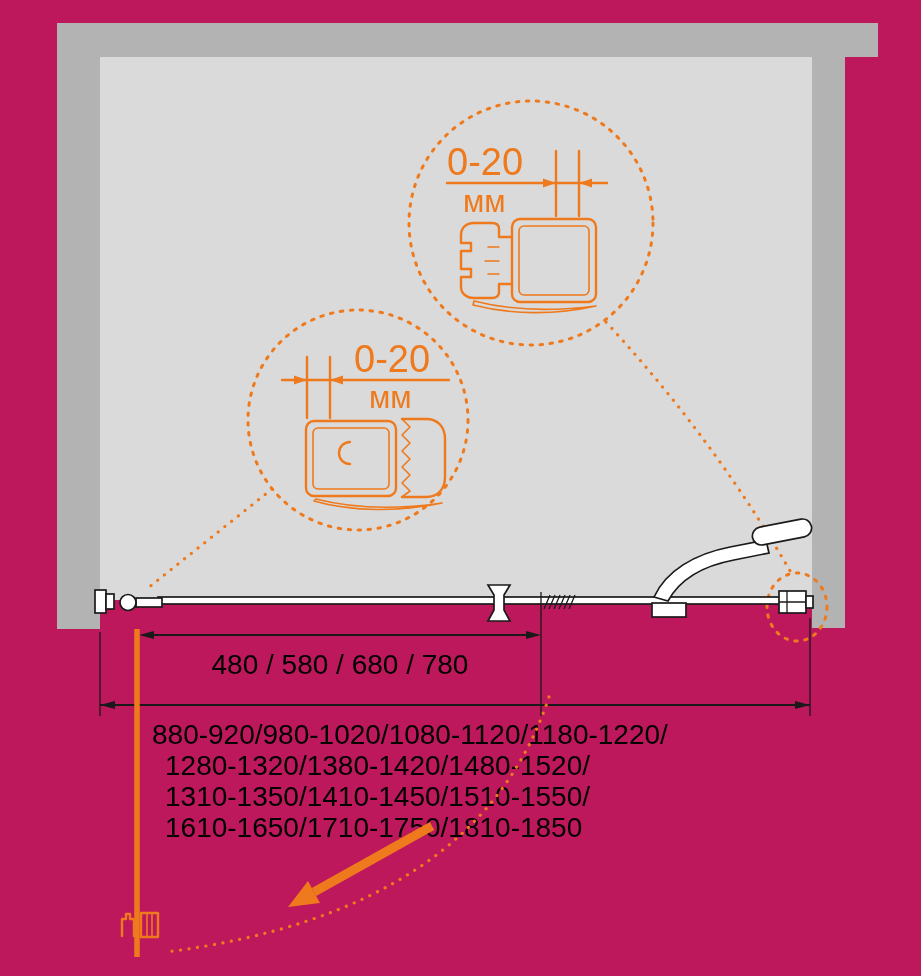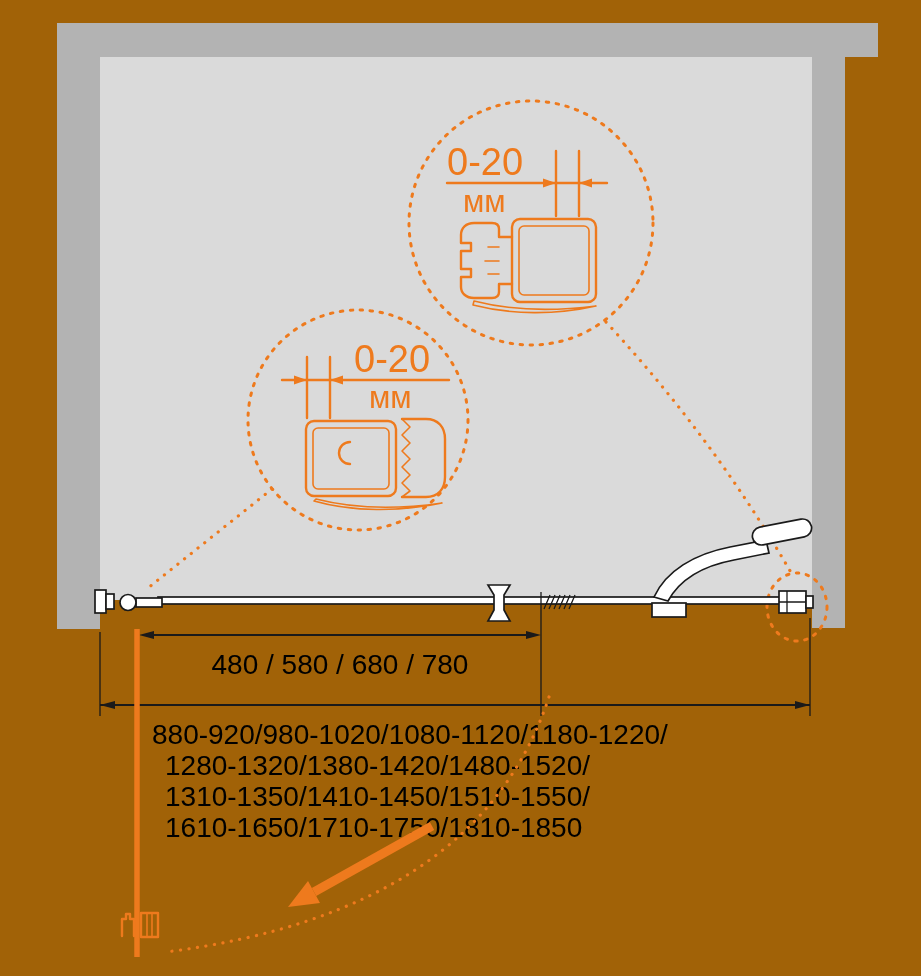--- a/index.html
+++ b/index.html
@@ -1,16 +1,16 @@
 <!DOCTYPE html>
 <html style="--accent: #ee7a1d; --wall-dark: #b3b3b3; --wall-light: #dadada; --line: #1a1a1a;"><head>
 <meta charset="utf-8">
 <style>
   html, body { margin: 0; padding: 0; background: #ffffff; }
-  #canvas { position: relative; width: 921px; height: 976px; background: #a16207; overflow: hidden; }
+  #canvas { position: relative; width: 921px; height: 976px; background: #be185d; overflow: hidden; }
   svg { display: block; }
   text { font-family: "Liberation Sans", "DejaVu Sans", sans-serif; }
   .wall-dark  { fill: var(--wall-dark, #b3b3b3); }
   .wall-light { fill: var(--wall-light, #dadada); }
   .blk      { stroke: var(--line, #1a1a1a); fill: none; stroke-width: 2; }
   .thin     { stroke-width: 1.3; }
   .wht      { fill: #ffffff; stroke: var(--line, #1a1a1a); stroke-width: 1.7; }
   .blk-fill { fill: var(--line, #1a1a1a); stroke: none; }
   .org      { stroke: var(--accent, #ee7a1d); fill: none; stroke-width: 2.4; stroke-linejoin: round; stroke-linecap: round; }
   .org-thin { stroke-width: 1.6; }

